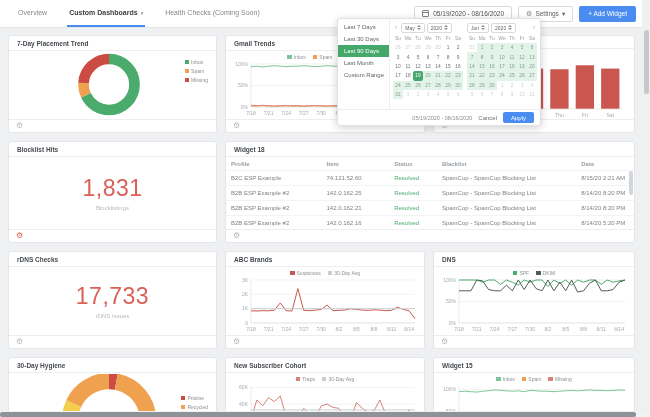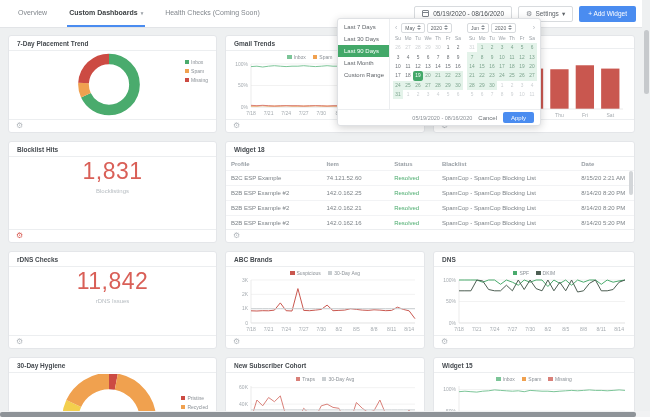--- a/index.html
+++ b/index.html
@@ -35,21 +35,21 @@
   .gear { font-size:8px; color:#b4b9be; line-height:1; cursor:pointer; }
   .gear.red { color:#d95f57; }
 
   .legend { display:flex; justify-content:center; gap:7px; font-size:5px; color:#8a9096; padding-top:2px; }
   .legend-item { display:flex; align-items:center; gap:2px; }
   .swatch { width:4.5px; height:4.5px; display:inline-block; }
   .legend-col { position:absolute; right:8px; top:6px; flex-direction:column; gap:3px; align-items:flex-start; }
   .donut-body { display:flex; }
   svg text.tick { font-size:5px; fill:#a5abb0; font-family:"Liberation Sans",sans-serif; }
 
-  .num-body { display:flex; flex-direction:column; align-items:center; justify-content:flex-start; height:100%; }
+  .num-body { display:flex; flex-direction:column; align-items:center; justify-content:center; height:100%; }
   .big-num { font-size:23px; color:#d95f57; letter-spacing:.5px; }
   .num-label { font-size:6px; color:#b6bcc1; margin-top:3px; }
 
   
   .tbl { width:100%; font-size:6px; }
   .tbl-row { display:grid; grid-template-columns:24% 17% 12% 35% 12%; padding:4px 5px; border-top:1px solid #f2f3f5; color:#7c8287; }
   .tbl-row.head { border-top:none; color:#9aa0a6; padding:4px 5px 3px 5px; font-weight:bold; }
   .tbl-row .status { color:#4aab6d; }
   .tbl-scroll { position:absolute; right:1px; top:14px; width:4px; height:24px; background:#d3d6d9; border-radius:2px; }
 
@@ -277,21 +277,21 @@
   </div>
   <div class="card-foot">
       <span class="gear">⚙</span>
     </div>
 </div>
 
 <div class="card" style="left:8px;top:251px;width:209px;height:98px;">
   <div class="card-title">rDNS Checks</div>
   <div class="card-body">
     <div class="num-body">
-      <div class="big-num">11,842</div>
+      <div class="big-num">17,733</div>
       <div class="num-label">rDNS Issues</div>
     </div>
   </div>
   <div class="card-foot">
       <span class="gear">⚙</span>
     </div>
 </div>
 
 <div class="card" style="left:225px;top:251px;width:200px;height:98px;">
   <div class="card-title">ABC Brands</div>

